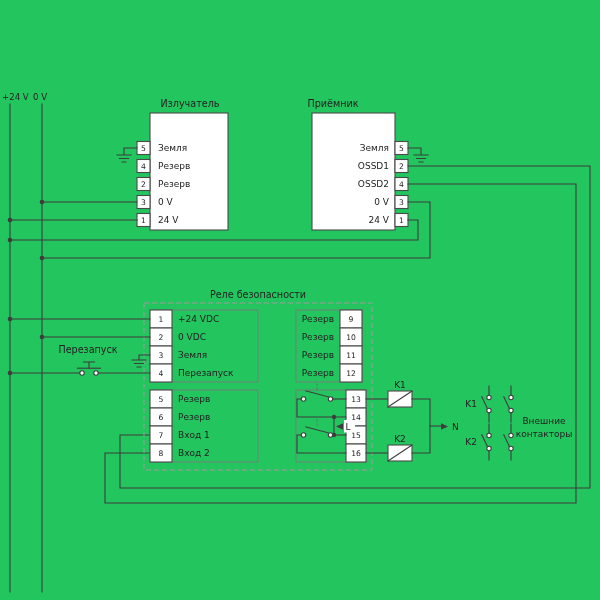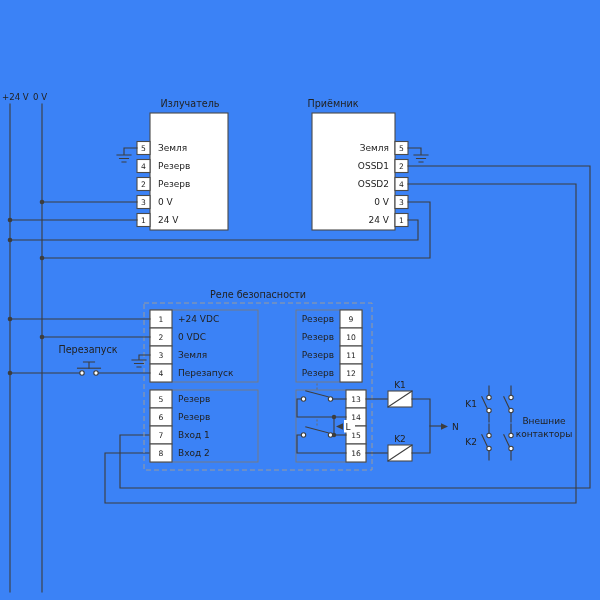--- a/index.html
+++ b/index.html
@@ -1,16 +1,16 @@
 <!DOCTYPE html>
 <html><head>
 <meta charset="utf-8">
 <style>
   html,body{margin:0;padding:0;background:#fff;}
-  .stage{width:600px;height:600px;background:#3b82f6;position:relative;overflow:hidden;}
+  .stage{width:600px;height:600px;background:#22c55e;position:relative;overflow:hidden;}
   svg{display:block;}
   text{font-family:"DejaVu Sans", "Liberation Sans", sans-serif; fill:#222222;}
   .t75{font-size:7.6px;}
   .t85{font-size:8.6px;}
   .t9{font-size:9px;}
   .t95{font-size:9.6px;}
   .w{stroke:#3d3d3d;stroke-width:1.1;fill:none;stroke-linecap:square;}
   .bx{stroke:#4a4a4a;stroke-width:1.1;fill:#ffffff;}
   .gb{stroke:#7a7a7a;stroke-width:0.9;fill:none;}
   .dash{stroke:#9b9b9b;stroke-width:1;fill:none;stroke-dasharray:5 3;}

